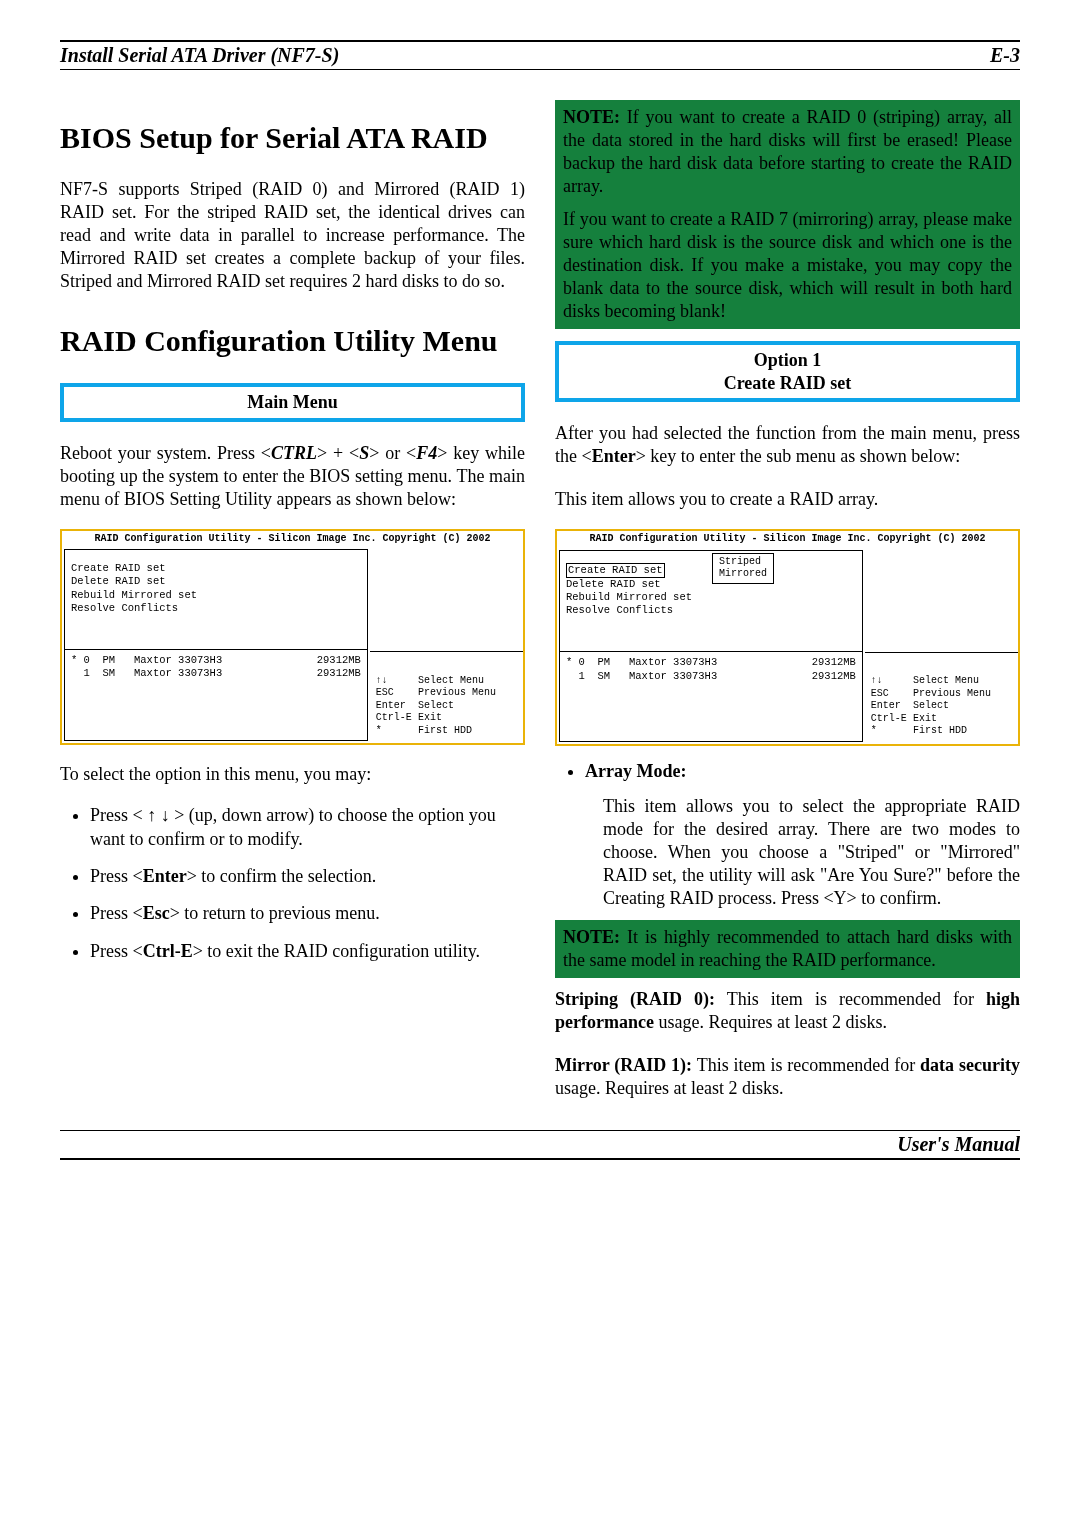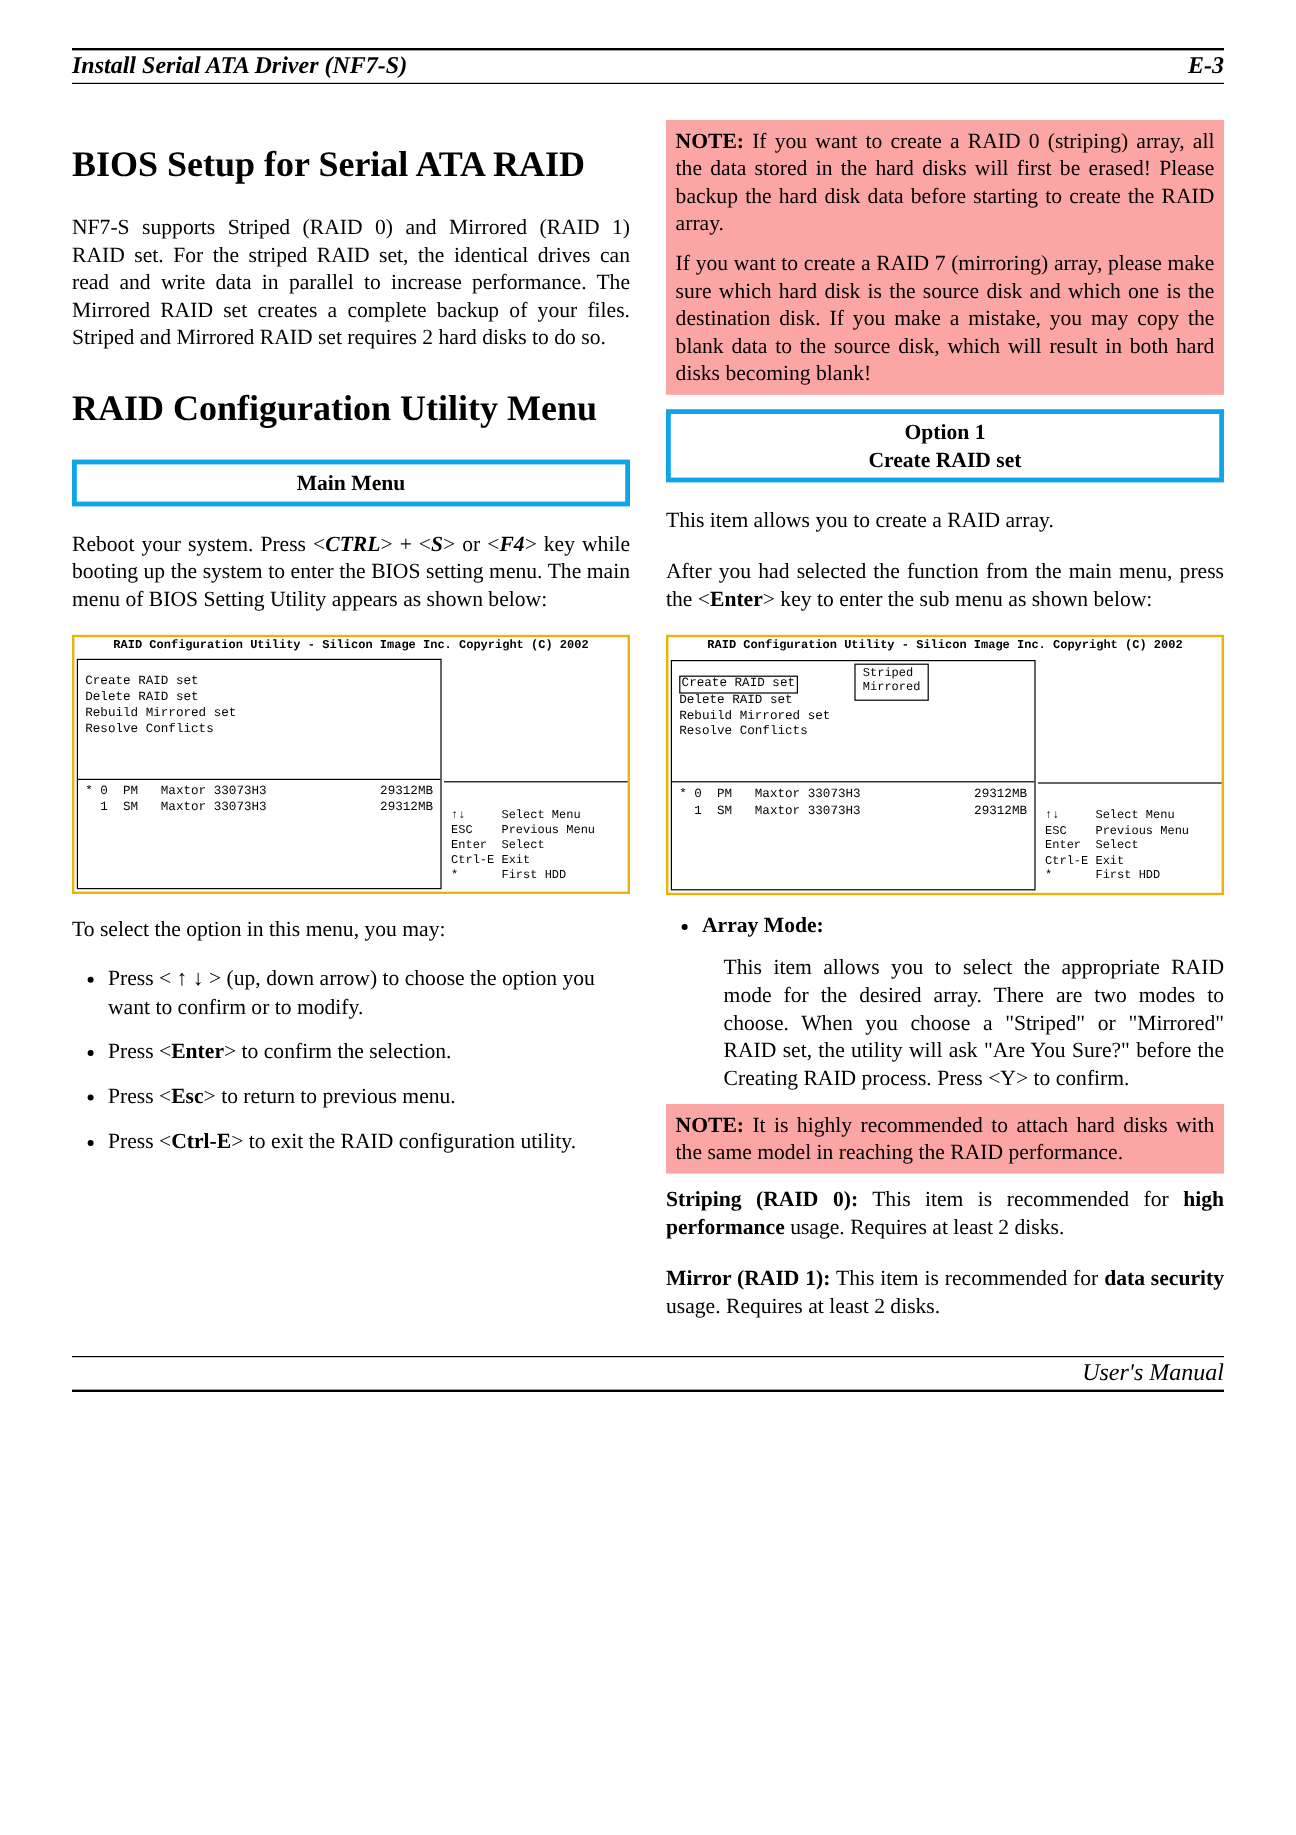--- a/index.html
+++ b/index.html
@@ -41,21 +41,21 @@
     margin: 20px 0 12px 0;
     line-height: 1.2;
   }
   p.body {
     font-size: 18px;
     line-height: 1.28;
     margin: 10px 0;
     text-align: justify;
   }
   .shaded-note {
-    background: #fca5a5;
+    background: #15803d;
     padding: 6px 8px;
     font-size: 18px;
     line-height: 1.28;
     text-align: justify;
   }
   .option-header {
     border: 4px solid #0ea5e9;
     text-align: center;
     font-weight: bold;
     font-size: 18px;
@@ -156,21 +156,21 @@
     font-size: 18px;
     line-height: 1.28;
     text-align: justify;
   }
   .footer-line {
     border-top: 1px solid #000;
     border-bottom: 2px solid #000;
     padding: 2px 0;
     text-align: right;
     font-style: italic;
-    font-weight: normal;
+    font-weight: bold;
     font-size: 20px;
     margin-top: 20px;
   }
   .b { font-weight: bold; }
   .i { font-style: italic; }
 </style>
 </head>
 <body>
 
 <div class="page">
@@ -264,25 +264,25 @@
       <div class="shaded-note">
         <p style="margin:0 0 10px 0;"><span class="b">NOTE:</span><span> If you want to create a RAID 0 (striping) array, all the data stored in the hard disks will first be erased! Please backup the hard disk data before starting to create the RAID array.</span></p>
         <p style="margin:0;">If you want to create a RAID 7 (mirroring) array, please make sure which hard disk is the source disk and which one is the destination disk. If you make a mistake, you may copy the blank data to the source disk, which will result in both hard disks becoming blank!</p>
       </div>
 
       <div class="option-header">
         <span>Option 1</span><br>
         <span>Create RAID set</span>
       </div>
 
-      <p class="body">This item allows you to create a RAID array.</p>
-
       <p class="body">
         <span>After you had selected the function from the main menu, press the &lt;</span><span class="b">Enter</span><span>&gt; key to enter the sub menu as shown below:</span>
       </p>
+
+      <p class="body">This item allows you to create a RAID array.</p>
 
       <div class="screenshot">
         <div class="ss-title">RAID Configuration Utility - Silicon Image Inc. Copyright (C) 2002</div>
         <div class="ss-body">
           <div class="ss-left">
             <div style="height:8px"></div>
             <div class="ss-menu-item"><span class="ss-hi">Create RAID set</span></div>
             <div class="ss-menu-item">Delete RAID set</div>
             <div class="ss-menu-item">Rebuild Mirrored set</div>
             <div class="ss-menu-item">Resolve Conflicts</div>

